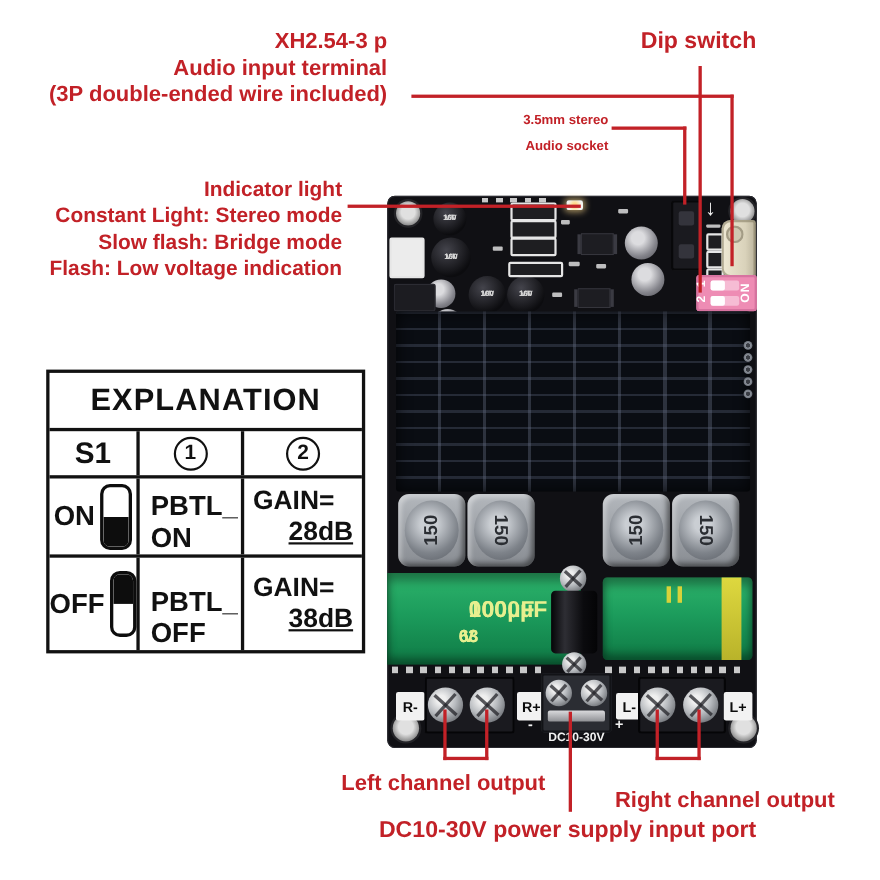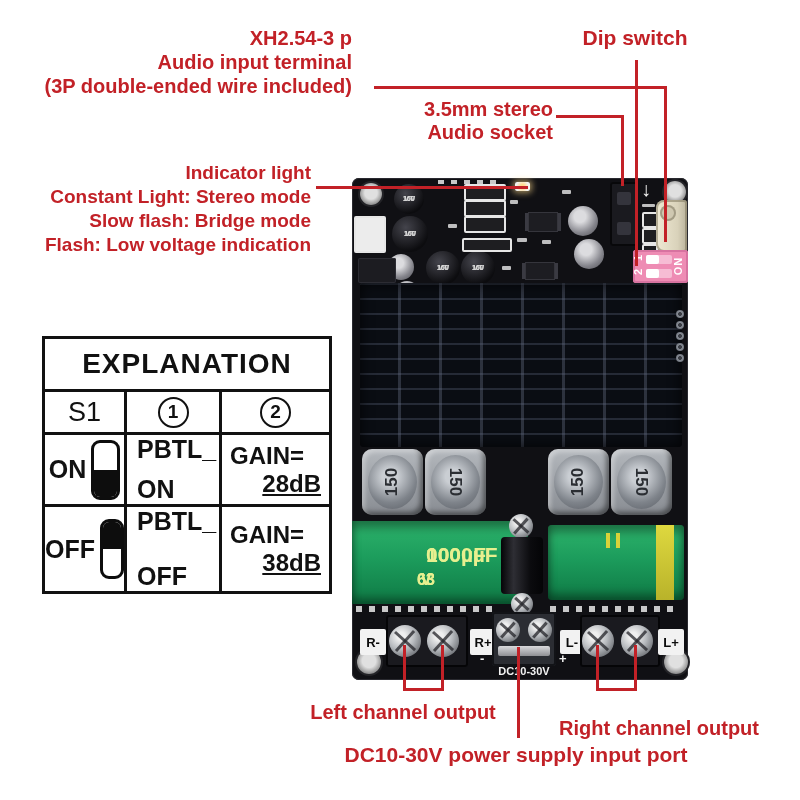--- a/index.html
+++ b/index.html
@@ -14,23 +14,23 @@
   
   .ann{position:absolute;color:var(--red);font-weight:bold;z-index:6;}
   .aline{position:absolute;background:var(--red);z-index:5;}
   
   .xtable{position:absolute;left:42px;top:336px;width:284px;height:252px;border:3px solid #111;
           background:#fff;display:grid;grid-template-rows:50px 43px 72px 1fr;z-index:4;color:#111;}
   .trow{display:grid;grid-template-columns:79px 95px 1fr;border-top:3px solid #111;}
   .tcell{display:flex;align-items:center;justify-content:center;border-left:3px solid #111;}
   .tcell:first-child{border-left:none;}
   .ttitle{display:flex;align-items:center;justify-content:center;font-size:28px;font-weight:600;letter-spacing:1px;}
-  .hdr{font-size:27px;font-weight:400;}
+  .hdr{font-size:27px;font-weight:700;}
   .circ{width:27px;height:27px;border:2.5px solid #111;border-radius:50%;display:flex;align-items:center;justify-content:center;font-size:19px;font-weight:600;}
-  .modecell{flex-direction:column;align-items:flex-start;justify-content:space-between;padding-left:10px;font-size:25px;font-weight:600;line-height:29px;}
+  .modecell{flex-direction:column;align-items:flex-start;justify-content:flex-end;padding-left:10px;font-size:25px;font-weight:600;line-height:29px;}
   .gaincell{flex-direction:column;align-items:stretch;justify-content:center;padding:0 8px 0 8px;font-size:24px;font-weight:600;line-height:28px;}
   .gaincell .g2{text-align:right;text-decoration:underline;}
   .statecell{font-size:25px;font-weight:600;}
   .switch-icon{width:23px;height:54px;border:3px solid #0d0d0d;border-radius:9px;background:#fff;position:relative;overflow:hidden;margin-left:5px;}
   .switch-icon .half{position:absolute;left:0;width:100%;height:50%;background:#0d0d0d;}
   .sw-on .half{bottom:0;} .sw-off .half{top:0;}
   
   .board{position:absolute;left:352px;top:178px;width:336px;height:502px;background:var(--pcb);
          border-radius:7px;z-index:1;box-shadow:0 0 0 1px #2a2a30 inset;}
   .board *{position:absolute;}
@@ -87,21 +87,21 @@
 <div class="stage">
 
   <div class="ann" style="left:12px;top:26px;width:340px;text-align:right;font-size:20px;line-height:24px;">
     <div>XH2.54-3 p</div>
     <div>Audio input terminal</div>
     <div>(3P double-ended wire included)</div>
   </div>
 
   <div class="ann" style="left:570px;top:26px;width:130px;text-align:center;font-size:21px;">Dip switch</div>
 
-  <div class="ann" style="left:380px;top:98px;width:173px;text-align:right;font-size:20px;line-height:23px;">
+  <div class="ann" style="left:380px;top:98px;width:173px;text-align:right;font-size:12px;line-height:23px;">
     <div>3.5mm stereo</div>
     <div>Audio socket</div>
   </div>
 
   <div class="ann" style="left:296px;top:701px;width:214px;text-align:center;font-size:20px;">Left channel output</div>
 
   <div class="ann" style="left:12px;top:161px;width:299px;text-align:right;font-size:19px;line-height:24px;">
     <div>Indicator light</div>
     <div>Constant Light: Stereo mode</div>
     <div>Slow flash: Bridge mode</div>

